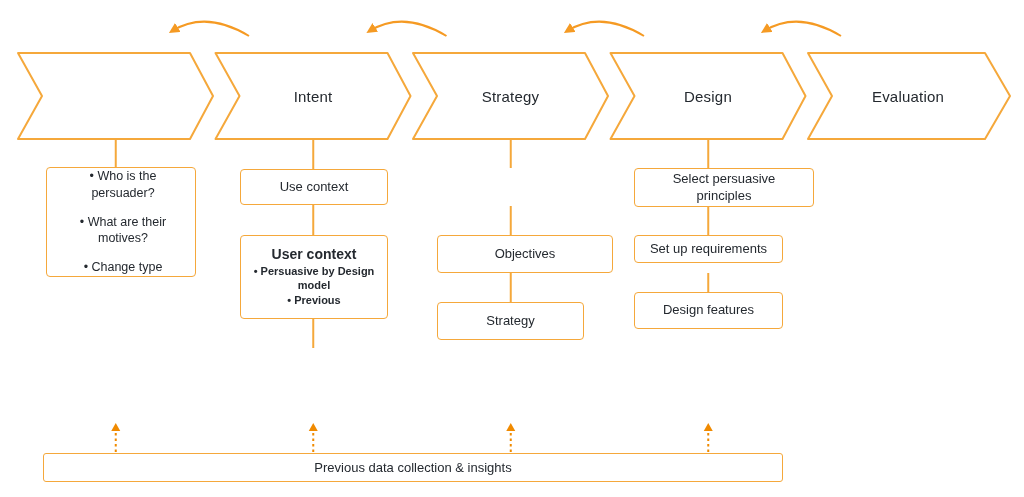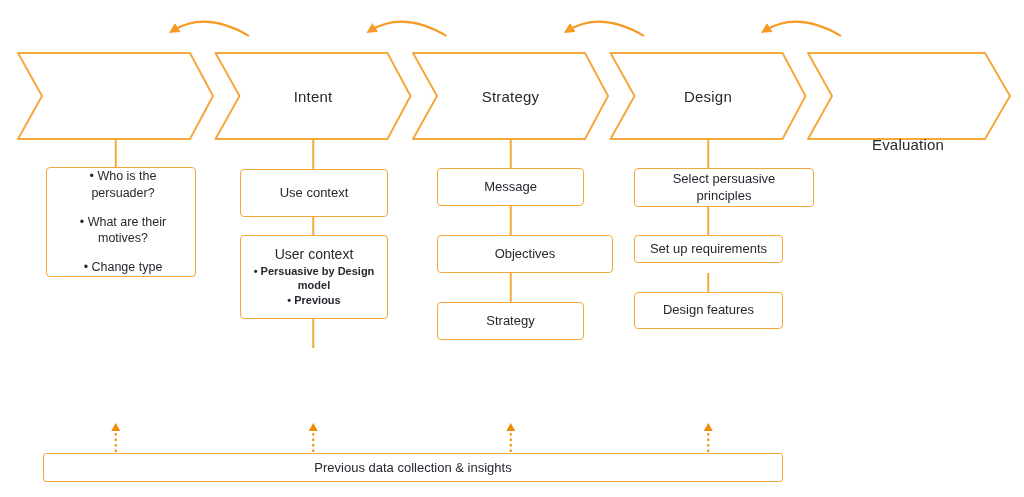--- a/index.html
+++ b/index.html
@@ -18,21 +18,21 @@
   }
   .node{
     position:absolute;box-sizing:border-box;background:#fff;border:1.5px solid var(--orange);
     border-radius:4px;display:flex;flex-direction:column;align-items:center;justify-content:center;
     text-align:center;font-size:13px;line-height:1.25;color:var(--ink);padding:2px 6px;
   }
   .bullets{list-style:none;margin:0;padding:0;text-align:center;}
   .bullets li{position:relative;}
   .bullets li::before{content:"\2022\00a0";}
   .intent-bullets{width:112px;font-size:12.5px;line-height:1.3;display:flex;flex-direction:column;gap:13px;}
-  .uc-title{font-size:14px;line-height:1.2;margin-bottom:1px;}
+  .uc-title{font-size:14px;line-height:1.2;margin-bottom:1px;font-weight:bold;}
   .uc-bullets{width:126px;font-size:11px;line-height:1.35;font-weight:bold;}
   .bottom-bar{
     position:absolute;left:43px;top:453px;width:740px;height:29px;box-sizing:border-box;
     background:#fff;border:1.5px solid var(--orange);border-radius:3px;
     display:flex;align-items:center;justify-content:center;font-size:13px;color:var(--ink);
   }
 </style>
 </head>
 <body>
 
@@ -89,44 +89,41 @@
       <g>
         <line x1="708.25" y1="452" x2="708.25" y2="431" stroke-dasharray="2.5 3"></line>
         <polygon points="703.75,431 712.75,431 708.25,423" stroke="none"></polygon>
       </g>
     </g>
   </svg>
 
   <div class="stage-label" style="left:215.5px;width:195px;">Intent</div>
   <div class="stage-label" style="left:413px;width:195px;">Strategy</div>
   <div class="stage-label" style="left:610.5px;width:195px;">Design</div>
-  <div class="stage-label" style="left:808px;width:200px;margin-top:48px;">Evaluation</div>
+  <div class="stage-label" style="left:808px;width:200px;">Evaluation</div>
 
   <div class="node" style="left:46px;top:167px;width:150px;height:110px;padding-left:10px;">
     <ul class="bullets intent-bullets">
       <li>Who is the persuader?</li>
       <li>What are their motives?</li>
       <li>Change type</li>
     </ul>
   </div>
 
-  <div class="node" style="left:240px;top:169px;width:148px;height:48px;">
+  <div class="node" style="left:240px;top:169px;width:148px;height:36px;">
     <span>Use context</span>
   </div>
   <div class="node" style="left:240px;top:235px;width:148px;height:84px;">
     <div class="uc-title">User context</div>
     <ul class="bullets uc-bullets">
       <li>Persuasive by Design model</li>
       <li>Previous</li>
     </ul>
   </div>
 
-  <div class="node" style="left:437px;top:168px;width:147px;height:38px;">
-    <span>Message</span>
-  </div>
   <div class="node" style="left:437px;top:235px;width:176px;height:38px;">
     <span>Objectives</span>
   </div>
   <div class="node" style="left:437px;top:302px;width:147px;height:38px;">
     <span>Strategy</span>
   </div>
 
   <div class="node" style="left:634px;top:168px;width:180px;height:39px;padding:10px 16px;">
     <span>Select persuasive principles</span>
   </div>

